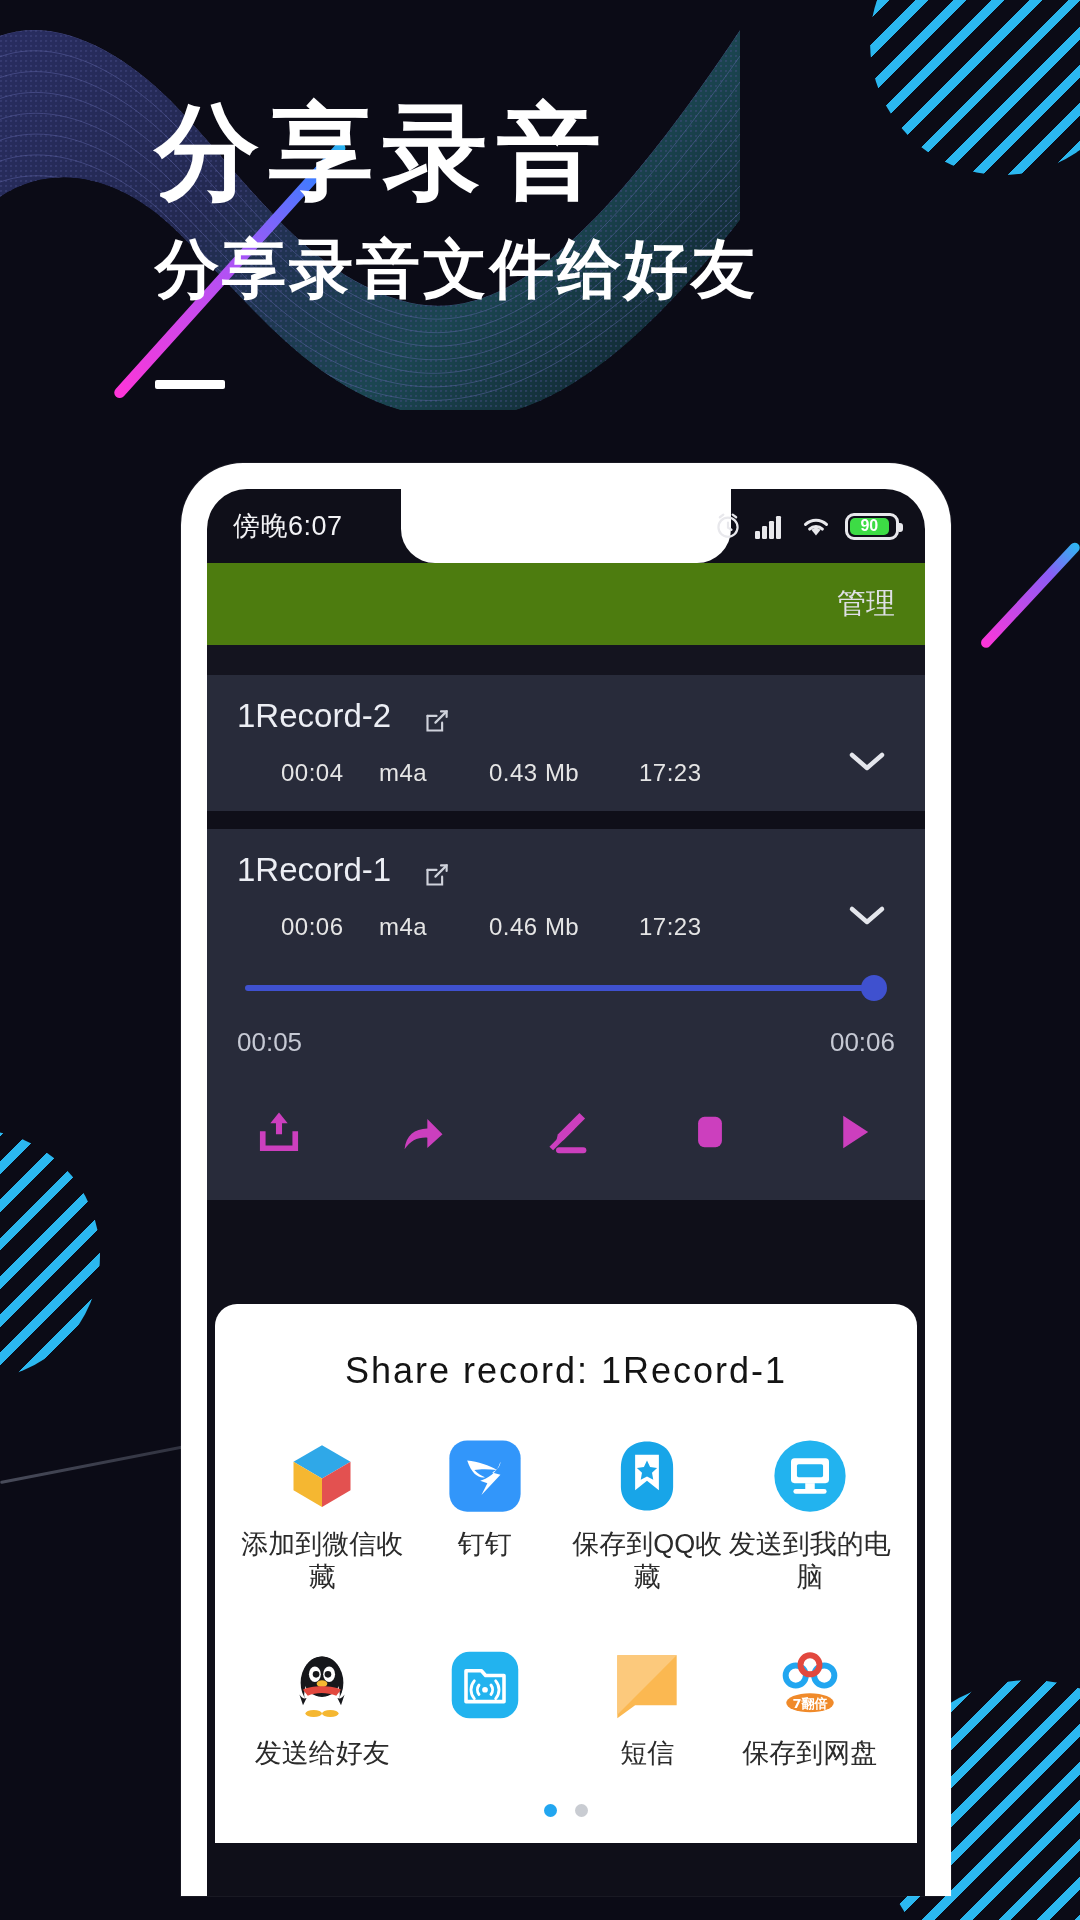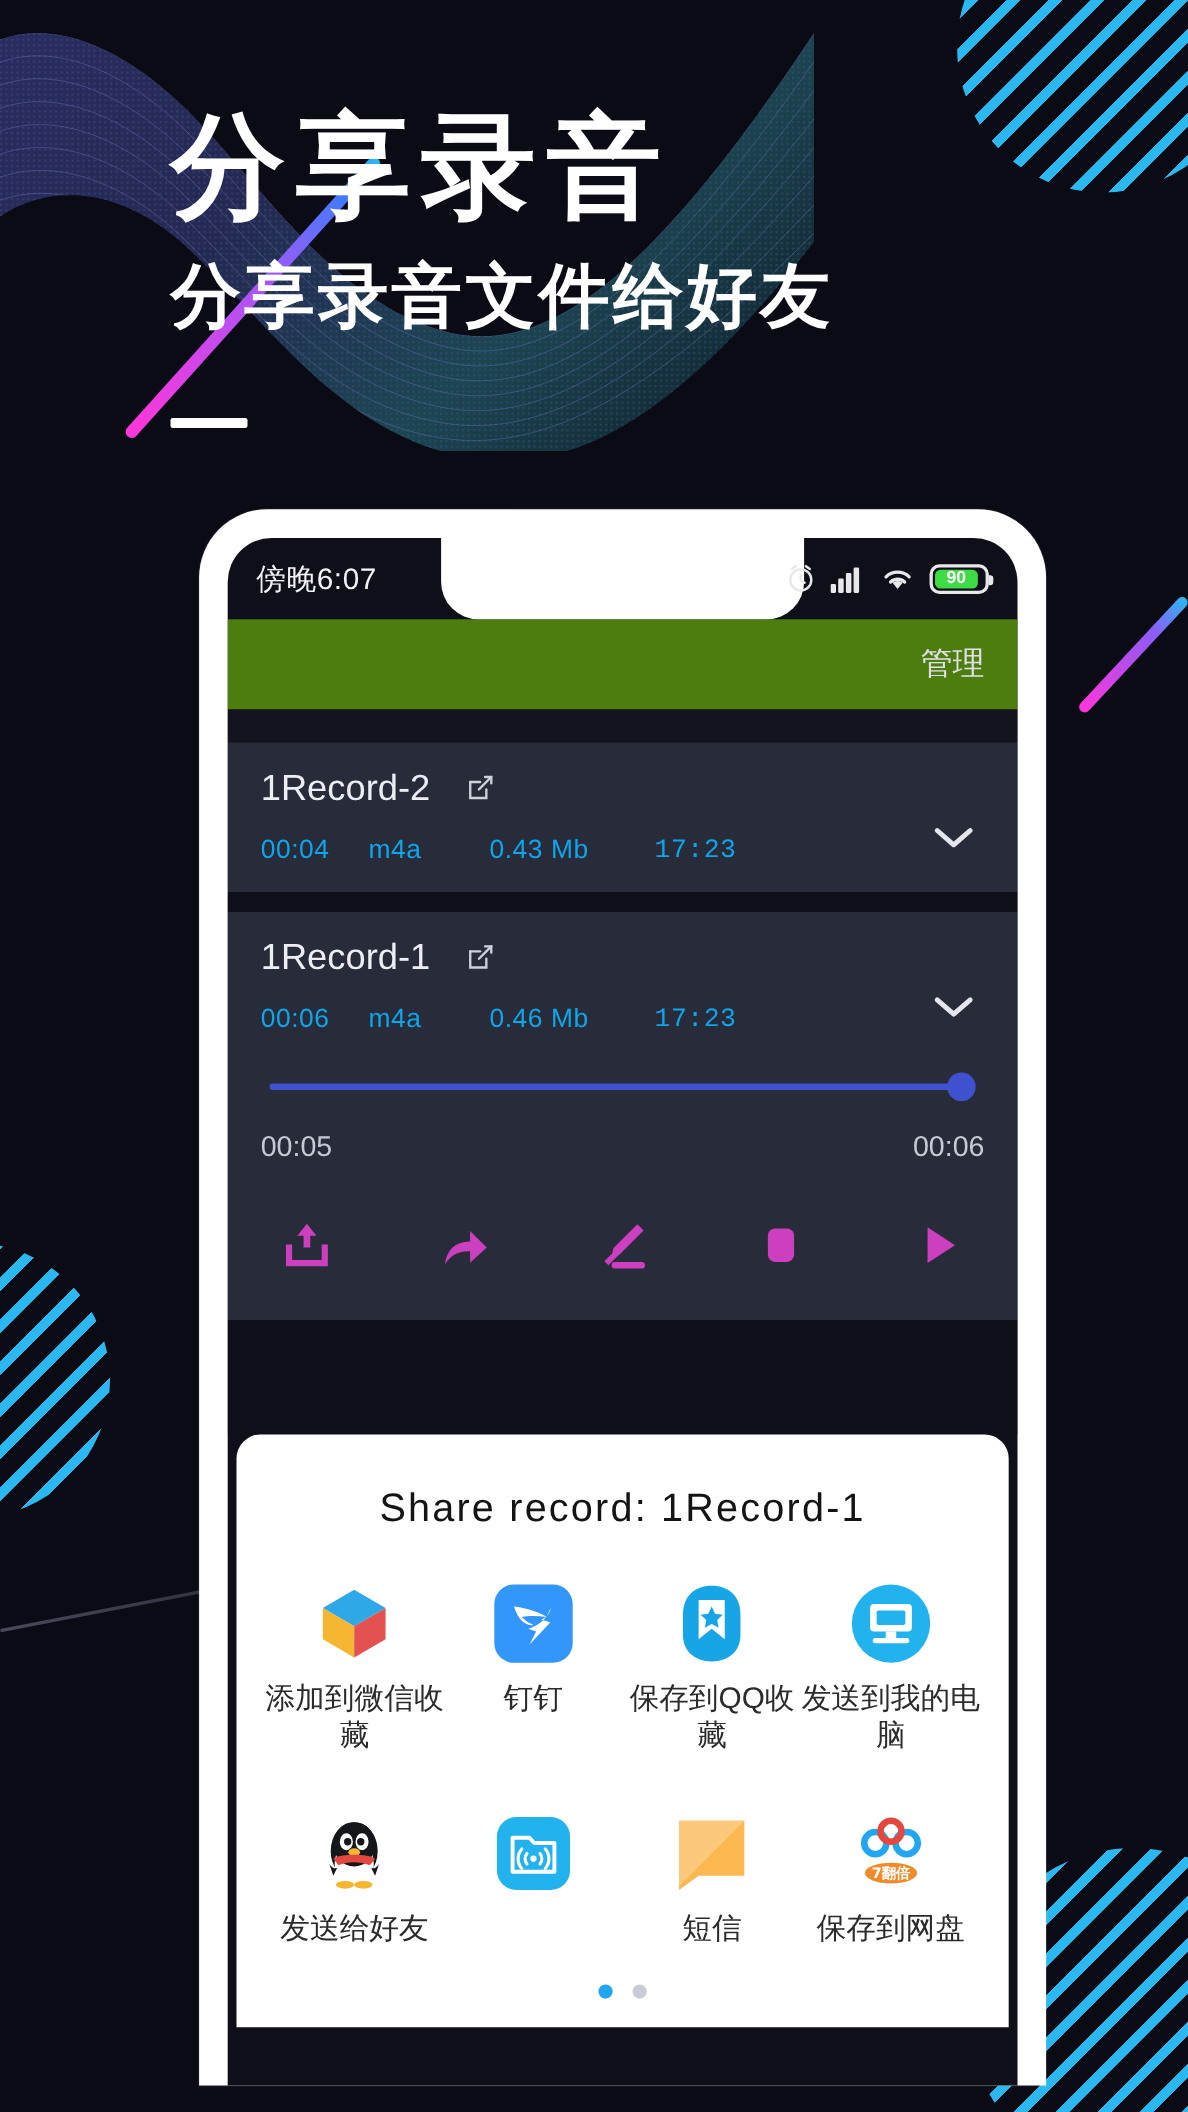--- a/index.html
+++ b/index.html
@@ -122,32 +122,32 @@
   }
   .appbar-action { font-size:29px; color:#dfe0e6; }
 
   .list-gap { height:30px; background:#14141f; }
 
   
   .record {
     background:#282b3a; position:relative; padding:22px 30px 24px 30px;
   }
   .record + .record-sep { height:18px; background:#0f0f19; }
-  .rec-title-row { display:flex; align-items:center; gap:32px; }
+  .rec-title-row { display:flex; align-items:flex-end; gap:32px; }
   .rec-title { font-size:33px; color:#eceef4; }
   .edit-icon { width:27px; height:27px; display:block; }
   .rec-meta {
     display:flex; align-items:center; margin-top:24px;
-    font-size:24px; color:#0ea5e9; letter-spacing:.5px;
+    font-size:24px; color:#e5e5e5; letter-spacing:.5px;margin-left:44px;
   }
   .rec-meta span { display:inline-block; }
   .m-dur  { width:98px; }
   .m-fmt  { width:110px; }
   .m-size { width:150px; }
-  .m-time { width:110px;font-family:Liberation Mono, monospace; }
+  .m-time { width:110px; }
   .chevron {
     position:absolute; right:38px; top:74px;
     width:40px; height:24px;
   }
 
   
   .player-slider {
     margin:34px 8px 0 8px; position:relative; height:26px;
     display:flex; align-items:center;
   }

